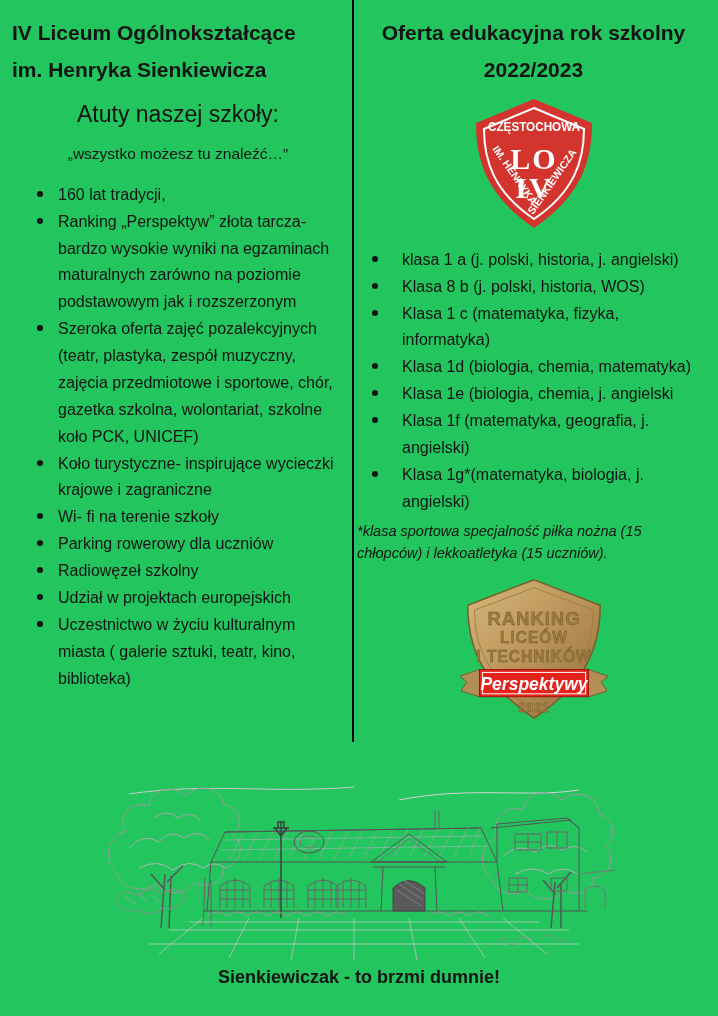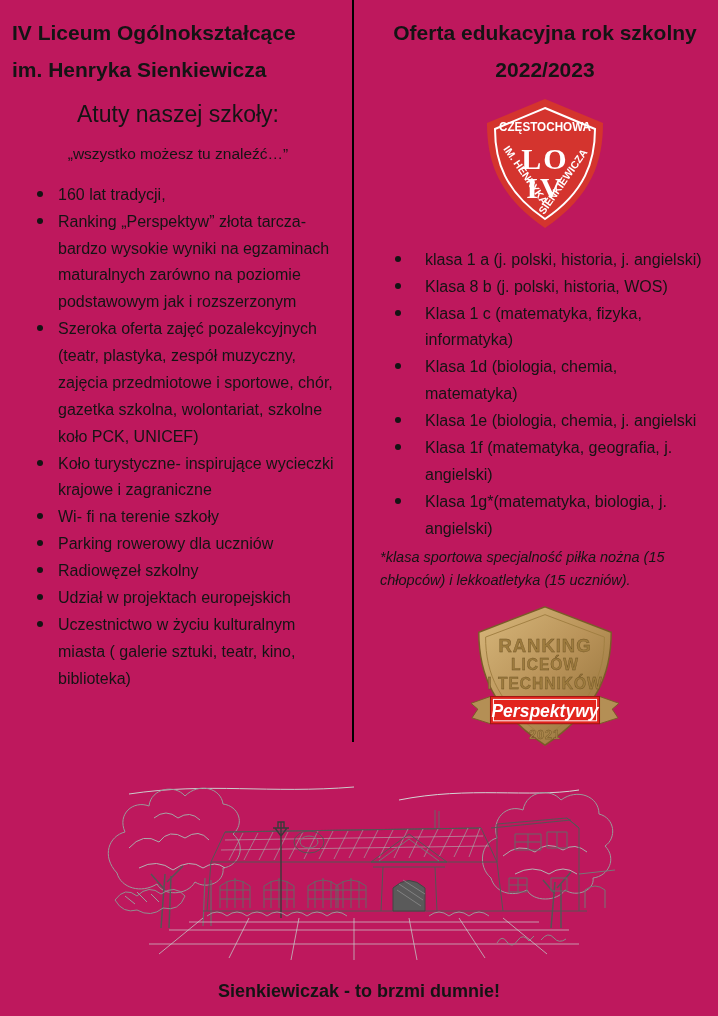--- a/index.html
+++ b/index.html
@@ -1,30 +1,30 @@
 <!DOCTYPE html>
 <html lang="pl"><head>
 <meta charset="utf-8">
 <style>
   html,body{margin:0;padding:0;background:#ffffff;}
   .page{
     position:relative;
     width:718px;height:1016px;
-    background:#be185d;
+    background:#22c55e;
     font-family:"Liberation Sans",sans-serif;
     color:#141414;
     overflow:hidden;
   }
   .columns{display:flex;height:756px;}
   .divider{
     position:absolute;left:352px;top:0;width:2px;height:742px;
     background:#000;
   }
   .col-left{width:352px;box-sizing:border-box;padding:12px 8px 0 12px;}
-  .col-right{width:366px;box-sizing:border-box;padding:12px 8px 0 28px;}
+  .col-right{width:366px;box-sizing:border-box;padding:12px 8px 0 5px;}
 
   .col-title{
     font-size:21px;font-weight:bold;line-height:1.78;margin:2px 0 0 0;
   }
   .col-title.centered{text-align:center;}
   .subtitle{text-align:center;font-size:23px;margin-top:12px;}
   .quote{text-align:center;font-size:15.5px;margin-top:17px;}
 
   ul.bullets{list-style:none;margin:19px 0 0 0;padding:0;font-size:16px;line-height:1.68;}
   ul.bullets li{position:relative;padding-left:46px;margin:0;}
@@ -36,21 +36,21 @@
   .col-right ul.bullets li{padding-left:45px;}
   .col-right ul.bullets li::before{left:15px;}
 
   .footnote{font-size:14.5px;font-style:italic;line-height:1.55;margin-top:4px;}
 
   .crest-wrap{text-align:center;margin-top:8px;}
   .award-wrap{text-align:center;margin-top:12px;}
 
   .sketch-wrap{text-align:center;margin-top:22px;}
   .footer-line{
-    text-align:center;font-size:18px;font-weight:bold;margin-top:14px;
+    text-align:center;font-size:18px;font-weight:bold;
   }
   svg text{user-select:none;}
 </style>
 </head>
 <body>
 
 <div class="page">
 
   <div class="divider"></div>
 

